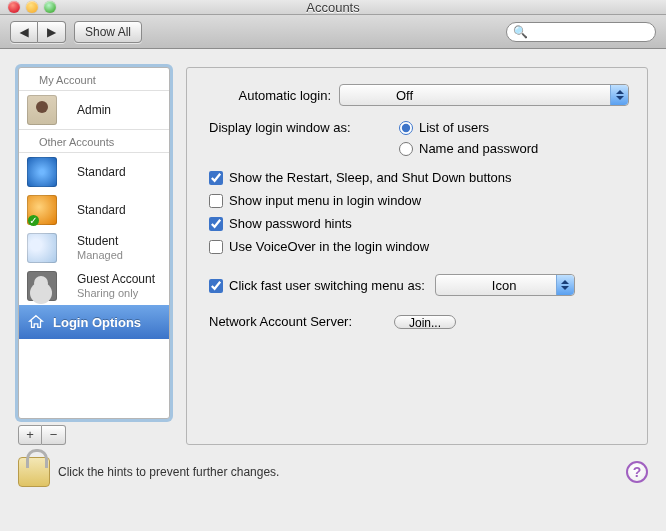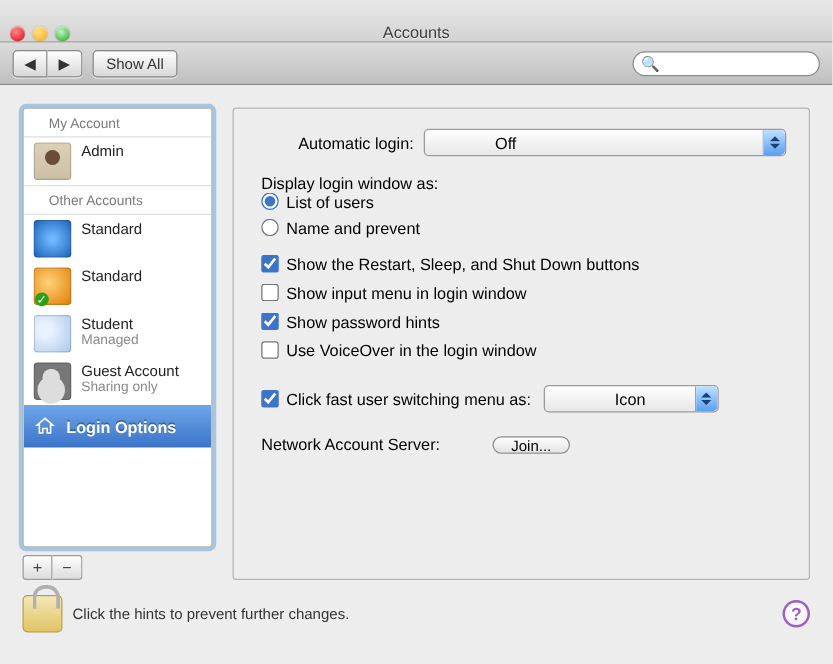--- a/index.html
+++ b/index.html
@@ -6,25 +6,25 @@
 body {
   font-family: "Lucida Grande", "Helvetica Neue", Arial, sans-serif;
   font-size: 13px;
   color: #000;
   background: #ededed;
   width: 666px;
   height: 531px;
   overflow: hidden;
 }
 .titlebar {
-  height: 34px;
+  height: 15px;
   background: linear-gradient(#e8e8e8, #d3d3d3);
   border-bottom: 1px solid #a0a0a0;
   display: flex;
-  align-items: flex-end;
+  align-items: center;
   position: relative;
 }
 .traffic { display: flex; gap: 6px; margin-left: 8px; }
 .tl { width: 12px; height: 12px; border-radius: 50%; box-shadow: inset 0 1px 1px rgba(255,255,255,.5), 0 0 1px rgba(0,0,0,.4); }
 .tl.red { background: radial-gradient(circle at 40% 35%, #ff8a80, #d0021b); }
 .tl.yellow { background: radial-gradient(circle at 40% 35%, #ffe082, #f5a623); }
 .tl.green { background: radial-gradient(circle at 40% 35%, #b9f6ca, #2aa017); }
 .win-title { position: absolute; left: 0; right: 0; text-align: center; font-size: 13px; color: #3a3a3a; text-shadow: 0 1px #fff; }
 .toolbar {
   height: 34px;
@@ -70,21 +70,21 @@
   border-radius: 3px;
   overflow: hidden;
 }
 .boxfocus { box-shadow: 0 0 0 3px rgba(94,158,214,.5); }
 .section-head {
   font-size: 11px; color: #7a7a7a;
   padding: 6px 8px 4px 20px;
   border-bottom: 1px solid #e0e0e0;
 }
 .acct-row {
-  display: flex; align-items: flex-start; gap: 8px;
+  display: flex; align-items: center; gap: 20px;
   padding: 4px 8px;
   min-height: 36px;
 }
 .avatar {
   width: 30px; height: 30px; border-radius: 3px;
   background: #7aa0c8;
   box-shadow: inset 0 0 0 1px rgba(0,0,0,.15);
 }
 .av-admin { background: linear-gradient(#dcd0b8,#cbbfa3); position:relative; }
 .av-admin::after{content:"";position:absolute;left:9px;top:6px;width:12px;height:12px;border-radius:50%;background:#6b4b3a;}
@@ -117,21 +117,21 @@
 .addremove button:first-child{border-top-left-radius:3px;border-bottom-left-radius:3px;}
 .addremove button:last-child{border-top-right-radius:3px;border-bottom-right-radius:3px;border-left:none;}
 .panel {
   flex:1;
   background:#ededed;
   border:1px solid #b5b5b5;
   border-radius:3px;
   padding: 16px 18px 14px 22px;
 }
 .row { display:flex; align-items:center; margin-bottom:14px; }
-.row.multi { align-items:flex-start;flex-direction:column; }
+.row.multi { align-items:flex-start; }
 .lbl { width: 200px; text-align:right; padding-right:8px; font-size:13px; color:#000; }
 .lbl.narrow { width: auto; text-align:left; padding-right:6px; }
 .aqua-select {
   height: 22px;
   min-width: 110px;
   background: linear-gradient(#fefefe,#e7e7e7);
   border: 1px solid #9a9a9a;
   border-radius: 4px;
   display:flex; align-items:center;
   position:relative;
@@ -145,21 +145,21 @@
   border-left:1px solid #7aa9de;
   border-top-right-radius:4px; border-bottom-right-radius:4px;
   display:flex; flex-direction:column; align-items:center; justify-content:center;
 }
 .aqua-select .cap::before, .aqua-select .cap::after {
   content:""; width:0;height:0;border-left:4px solid transparent;border-right:4px solid transparent;
 }
 .aqua-select .cap::before{border-bottom:4px solid #1a3e78;margin-bottom:2px;}
 .aqua-select .cap::after{border-top:4px solid #1a3e78;}
 .radios { display:flex; flex-direction:column; gap:6px; }
-.radio, .check { display:flex; align-items:flex-start; gap:6px; font-size:13px; }
+.radio, .check { display:flex; align-items:flex-end; gap:6px; font-size:13px; }
 .radio input, .check input { width:14px; height:14px; accent-color:#3c74c9; }
 .checks { display:flex; flex-direction:column; gap:8px; margin-left:0; margin-bottom:20px; }
 .aqua-btn {
   height:14px; padding:0 14px;
   background: linear-gradient(#fefefe,#e3e3e3);
   border:1px solid #8f8f8f; border-radius:10px;
   font-size:12px;
 }
 .footer {
   padding: 6px 18px 10px 18px;
@@ -276,21 +276,21 @@
 
     <div class="row multi">
       <div class="lbl" style="width:190px;text-align:left">Display login window as:</div>
       <div class="radios">
         <label class="radio">
           <input type="radio" name="dl" checked="" style="">
           <span>List of users</span>
         </label>
         <label class="radio">
           <input type="radio" name="dl" style="">
-          <span>Name and prevent</span>
+          <span>Name and password</span>
         </label>
       </div>
     </div>
 
     <div class="checks">
       <label class="check">
         <input type="checkbox" checked="" style="">
         <span>Show the Restart, Sleep, and Shut Down buttons</span>
       </label>
       <label class="check">

